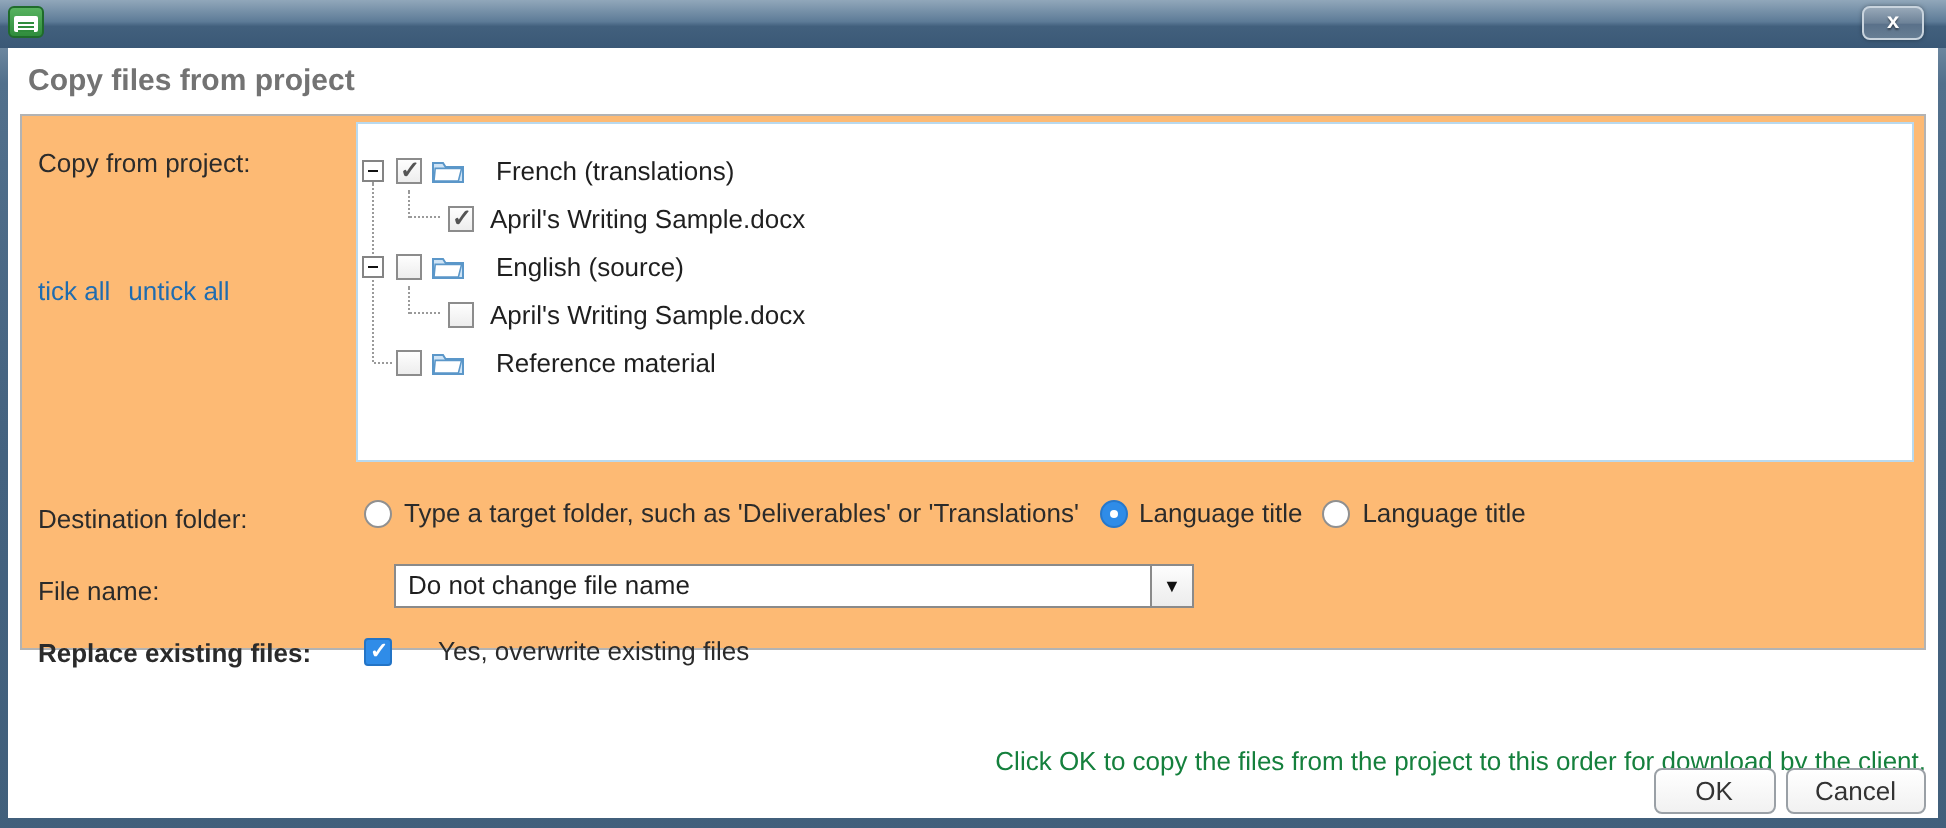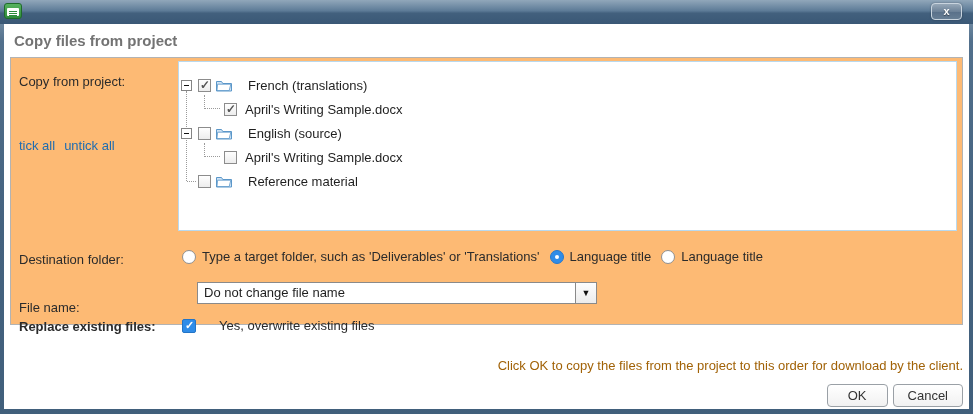--- a/index.html
+++ b/index.html
@@ -56,21 +56,21 @@
     border:1px solid #8a8a8a; background:#fff; display:flex; }
   .combo .val { flex:1; line-height:20px; padding-left:6px; color:#1f1f1f; overflow:hidden; white-space:nowrap; }
   .combo .arrow { flex:0 0 21px; border-left:1px solid #8a8a8a; background:linear-gradient(180deg,#fdfdfd,#ececec);
     text-align:center; font-size:9px; line-height:20px; color:#111; cursor:pointer; }
 
   .bluecb { position:absolute; left:171px; top:261px; width:14px; height:14px; border-radius:2px;
     background:#2f8ce8; border:1px solid #2374c6; color:#fff; }
   .bluecb::after { content:"✓"; position:absolute; left:2px; top:-1px; font-size:11px; font-weight:bold; }
   .bluecb-label { position:absolute; left:208px; top:260px; color:#2b2b2b; }
 
-  .hint { position:absolute; right:6px; top:334px; color:#a16207; }
+  .hint { position:absolute; right:6px; top:349px; color:#15803d; }
   .btnrow { position:absolute; right:6px; top:360px; display:flex; gap:5px; }
   .btn { height:23px; border:1px solid #9aa0a6; border-radius:4px; background:linear-gradient(180deg,#ffffff,#f1f1f1);
     color:#333; font-size:13px; font-family:"Liberation Sans", sans-serif; padding:0 14px; cursor:pointer; }
   .btn.ok { min-width:61px;text-align:center; }
 </style>
 </head>
 <body>
 
 <div class="window">
   <div class="titlebar">
@@ -153,21 +153,21 @@
       <div class="flabel" style="top:194px">Destination folder:</div>
       <div class="radiorow">
         <span class="radio"></span>
         <span class="rlabel">Type a target folder, such as 'Deliverables' or 'Translations'</span>
         <span class="radio sel"></span>
         <span class="rlabel">Language title</span>
         <span class="radio"></span>
         <span class="rlabel">Language title</span>
       </div>
 
-      <div class="flabel" style="top:242px">File name:</div>
+      <div class="flabel" style="top:230px">File name:</div>
       <div class="combo">
         <div class="val">Do not change file name</div>
         <div class="arrow">▼</div>
       </div>
 
       <div class="flabel" style="top:261px; font-weight:bold;">Replace existing files:</div>
       <div class="bluecb"></div>
       <div class="bluecb-label">Yes, overwrite existing files</div>
     </div>
 

